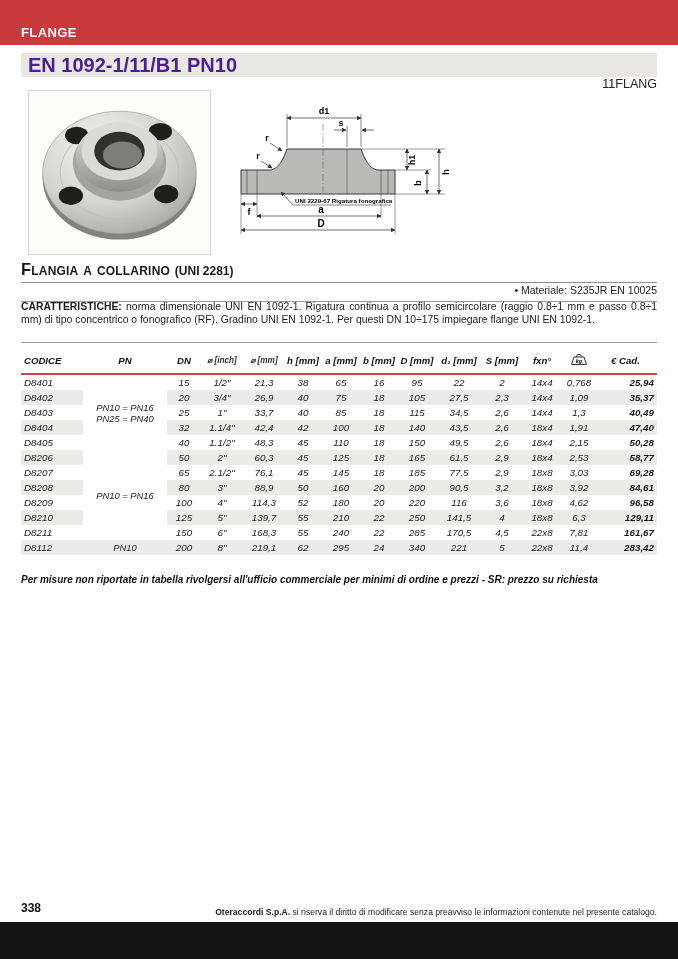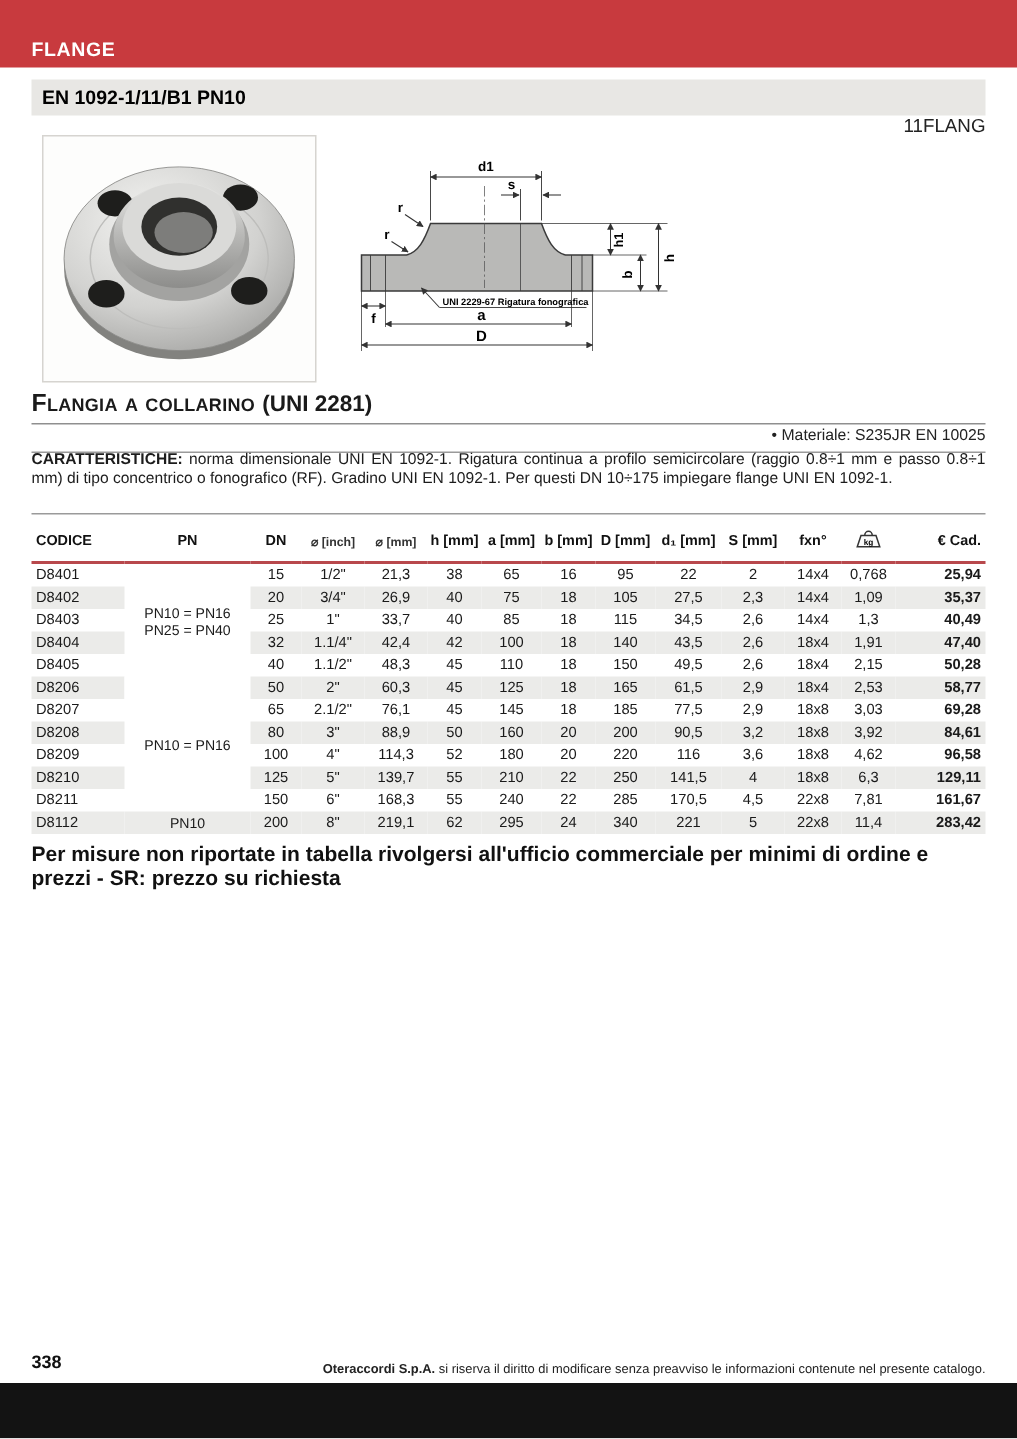--- a/index.html
+++ b/index.html
@@ -5,52 +5,52 @@
   html,body{margin:0;padding:0;background:#ffffff;}
   #page{position:relative;width:678px;height:959px;background:#fff;overflow:hidden;
         font-family:"Liberation Sans", sans-serif;color:#1a1a1a;}
 
   
   .topbar{position:absolute;left:0;top:0;width:678px;height:45px;background:#c83a3e;text-align:right;}
   .topbar .label{position:absolute;left:21px;bottom:5px;color:#fff;font-size:13px;font-weight:bold;letter-spacing:.4px;}
 
   
   .titlebar{position:absolute;left:21px;top:53px;width:636px;height:24px;background:#e8e7e4;}
-  .titlebar .t{position:absolute;left:7px;top:0;line-height:24px;font-size:13px;font-weight:bold;color:#000000;}
+  .titlebar .t{position:absolute;left:7px;top:0;line-height:24px;font-size:20px;font-weight:bold;color:#4c1d95;}
   .prodcode{position:absolute;right:21px;top:77px;font-size:12.5px;color:#222;}
 
   
   .photo-box{position:absolute;left:28px;top:90px;width:181px;height:163px;border:1px solid #d6d4d0;background:#fdfdfc;
              display:flex;align-items:center;justify-content:center;}
   .drawing-box{position:absolute;left:228px;top:92px;width:236px;height:160px;}
 
   
   .heading{position:absolute;left:21px;top:260px;width:636px;border-bottom:1px solid #8f8f8f;padding-bottom:3px;}
   .heading .sc{font-variant:small-caps;font-weight:bold;font-size:16.5px;letter-spacing:.2px;}
-  .heading .sfx{font-weight:bold;font-size:15px;text-align:center;}
+  .heading .sfx{font-weight:bold;font-size:12px;text-align:center;}
   .materiale{position:absolute;left:21px;top:284px;width:636px;font-size:10.5px;color:#222;
              border-bottom:1px solid #9a9a9a;padding-bottom:5px;text-align:right;}
   .paras{position:absolute;left:21px;top:300px;width:636px;font-size:10.4px;line-height:13.2px;text-align:justify;
          border-bottom:1px solid #9a9a9a;padding-bottom:16px;color:#1c1c1c;}
   .paras b{font-weight:bold;}
 
   
-  .table-wrap{position:absolute;left:21px;top:344px;width:636px;}
+  .table-wrap{position:absolute;left:21px;top:344px;width:636px;font-style:italic;}
   table{border-collapse:collapse;table-layout:fixed;width:636px;}
   thead th{font-size:9.6px;font-weight:bold;text-align:center;padding:8px 0 5px 0;border-bottom:2px solid #b8484c;color:#111;}
   thead th.codice{text-align:left;padding-left:3px;}
-  thead th.price{text-align:right;padding-right:3px;}
+  thead th.price{text-align:center;padding-right:3px;}
   thead th.diam{font-size:8.2px;font-weight:bold;color:#333;}
   tbody td{font-size:9.8px;text-align:center;padding:2px 0;height:11px;color:#1a1a1a;}
   tbody td.codice{text-align:left;padding-left:3px;}
   tbody td.price{text-align:right;padding-right:3px;font-weight:bold;}
   tbody tr:nth-child(even) td{background:#ebebe9;}
   tbody td.pn{font-size:9.4px;line-height:11px;vertical-align:middle;}
   tbody td.pn.merged{background:#fff;}
-  .footnote{font-size:14px;font-weight:bold;margin-top:5px;color:#111;}
+  .footnote{font-size:10px;font-weight:bold;margin-top:19px;color:#111;}
 
   
   .pagenum{position:absolute;left:21px;top:901px;font-size:12px;font-weight:bold;color:#111;}
   .disclaimer{position:absolute;right:21px;top:907px;font-size:8.6px;color:#222;}
   .blackbar{position:absolute;left:0;top:922px;width:678px;height:37px;background:#131313;}
 
   svg text{font-family:"Liberation Sans", sans-serif;}
 </style>
 </head>
 <body>

